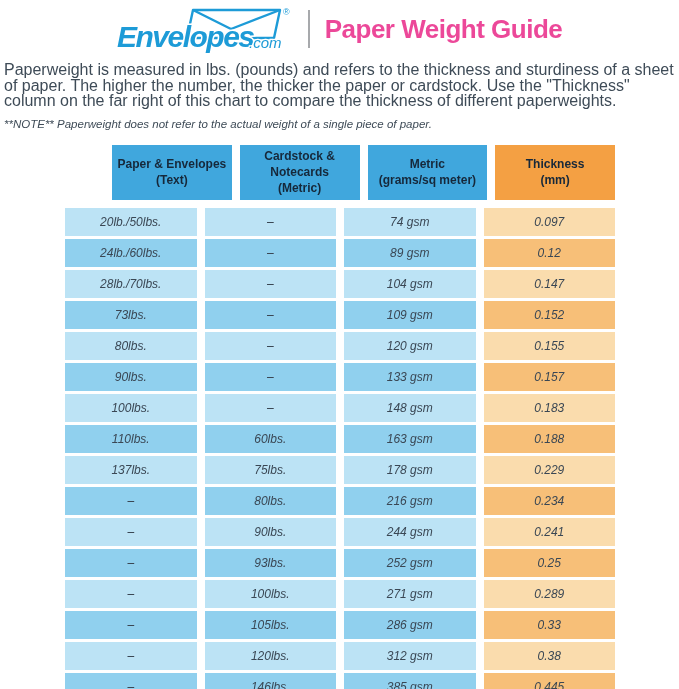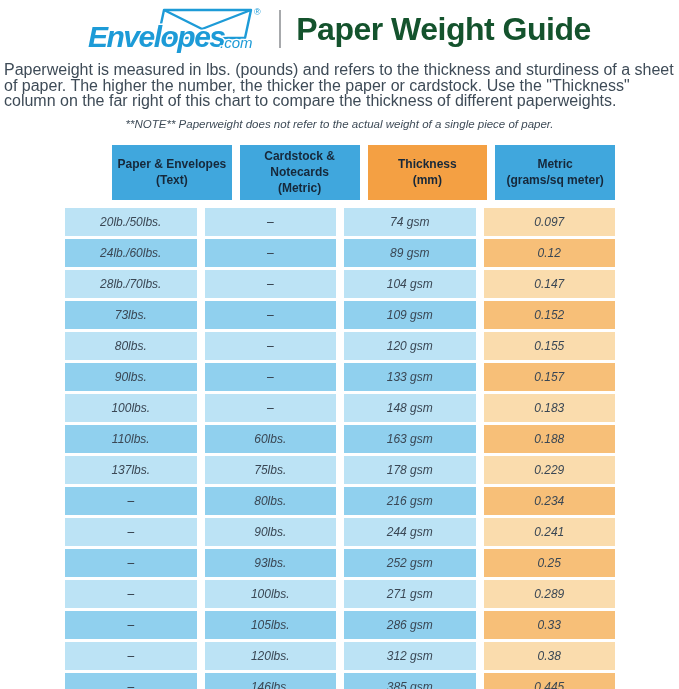--- a/index.html
+++ b/index.html
@@ -10,31 +10,30 @@
   
   .brand-bar {
     height:54px; display:flex; align-items:center; justify-content:center;
     padding-top:4px; box-sizing:border-box;
   }
   .logo-svg { display:block; }
   .vdivider {
     width:2px; height:38px; background:#a7a9ac; margin:0 15px 0 13px;
   }
   .page-title {
-    font-size:32px; font-weight:bold; color:#14532d; margin:0; letter-spacing:-0.5px;
+    font-size:26px; font-weight:bold; color:#ec4899; margin:0; letter-spacing:-0.5px;
   }
   
   .intro { margin:8px 4px 0 4px; }
   .lead {
     font-size:16px; line-height:15.5px; color:#3e4b57; margin:0;
   }
   .note {
     font-size:11.5px; line-height:15px; color:#3e4b57; font-style:italic;
     margin:8px 0 0 0;
-    text-align:center;
   }
   
   .tablewrap { margin:13px 0 0 65px; width:550px; }
   .thead {
     display:grid; grid-template-columns:repeat(4,1fr); column-gap:8px;padding-left:47px;
   }
   .hcell {
     height:55px; display:flex; flex-direction:column; align-items:center;
     justify-content:center; text-align:center;
   }
@@ -83,27 +82,27 @@
 <div class="tablewrap">
   <div class="thead">
     <div class="hcell blue">
       <div class="hlabel">Paper &amp; Envelopes</div>
       <div class="hlabel">(Text)</div>
     </div>
     <div class="hcell blue">
       <div class="hlabel">Cardstock &amp; Notecards</div>
       <div class="hlabel">(Metric)</div>
     </div>
+    <div class="hcell blue">
+      <div class="hlabel">Metric</div>
+      <div class="hlabel">(grams/sq meter)</div>
+    </div>
     <div class="hcell orange">
       <div class="hlabel">Thickness</div>
       <div class="hlabel">(mm)</div>
-    </div>
-    <div class="hcell blue">
-      <div class="hlabel">Metric</div>
-      <div class="hlabel">(grams/sq meter)</div>
     </div>
   </div>
   <div class="tbody">
       <div class="cell b-light">20lb./50lbs.</div>
       <div class="cell b-light">–</div>
       <div class="cell b-light">74 gsm</div>
       <div class="cell o-light">0.097</div>
       <div class="cell b-dark">24lb./60lbs.</div>
       <div class="cell b-dark">–</div>
       <div class="cell b-dark">89 gsm</div>

